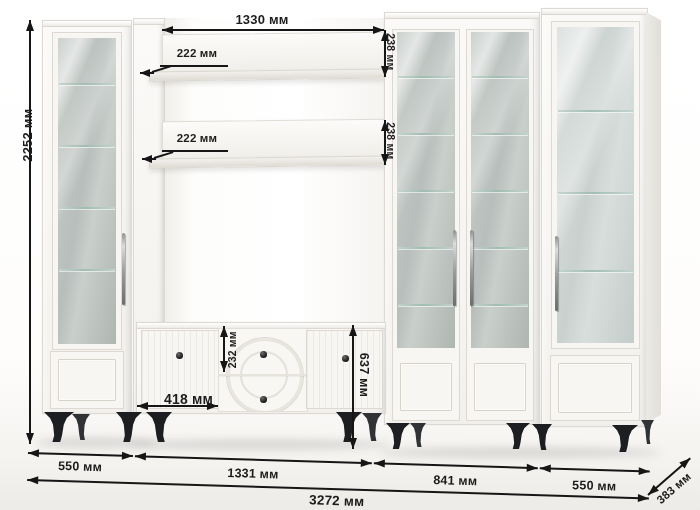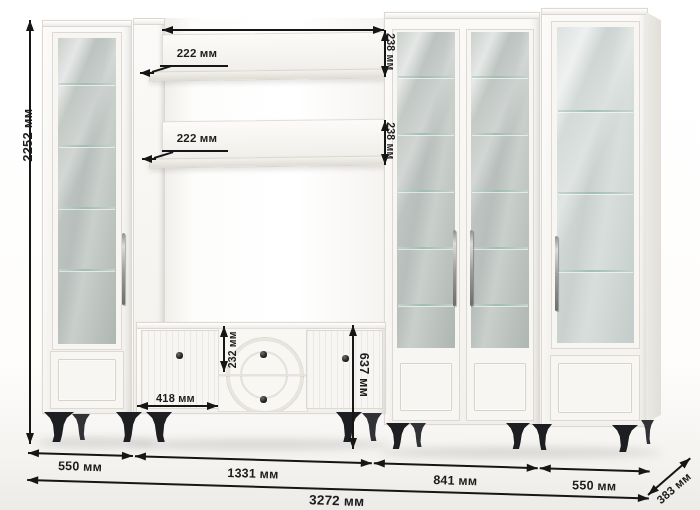--- a/index.html
+++ b/index.html
@@ -165,39 +165,40 @@
   <div class="leg rear" style="left:410px;top:423px;width:16px;height:24px;"></div>
   <div class="leg m" style="left:506px;top:423px;width:24px;height:26px;"></div>
   <div class="leg" style="left:532px;top:424px;width:20px;height:26px;"></div>
   <div class="leg m" style="left:612px;top:425px;width:26px;height:27px;"></div>
   <div class="leg rear" style="left:641px;top:420px;width:13px;height:24px;"></div>
 
   <div class="dv" style="left:29px;top:20px;height:424px;"></div>
   <span class="dlbl rn90" style="left:-20px;top:128px;width:96px;font-size:13px;">2252 мм</span>
 
   <div class="dh" style="left:162px;top:29px;width:222px;"></div>
+  <span class="dlbl" style="left:192px;top:13px;width:140px;font-size:13px;">1330 мм</span>
 
   <div class="dv" style="left:384px;top:30px;height:47px;"></div>
   <span class="dlbl r90" style="left:354px;top:46px;width:72px;font-size:10.5px;">238 мм</span>
   <div class="dv" style="left:384px;top:120px;height:45px;"></div>
   <span class="dlbl r90" style="left:354px;top:135px;width:72px;font-size:10.5px;">238 мм</span>
 
   <span class="dlbl" style="left:156px;top:47px;width:82px;font-size:11.5px;">222 мм</span>
   <div class="lh" style="left:160px;top:65px;width:68px;"></div>
   <div class="lh" style="left:152px;top:71px;width:20px;transform:rotate(-17deg);transform-origin:0 50%;"></div>
   <div class="la" style="left:140px;top:72px;width:14px;"></div>
 
   <span class="dlbl" style="left:156px;top:132px;width:82px;font-size:11.5px;">222 мм</span>
   <div class="lh" style="left:162px;top:150px;width:66px;"></div>
   <div class="lh" style="left:154px;top:157px;width:20px;transform:rotate(-17deg);transform-origin:0 50%;"></div>
   <div class="la" style="left:142px;top:158px;width:14px;"></div>
 
 
   <div class="dh" style="left:137px;top:405px;width:81px;"></div>
-  <span class="dlbl" style="left:135px;top:392px;width:81px;font-size:11px;">418 мм</span>
+  <span class="dlbl" style="left:148px;top:392px;width:81px;font-size:14px;">418 мм</span>
 
   <div class="dv" style="left:223px;top:326px;height:46px;"></div>
   <span class="dlbl rn90" style="left:197px;top:344px;width:72px;font-size:10.5px;">232 мм</span>
 
   <div class="dv" style="left:352px;top:325px;height:124px;"></div>
   <span class="dlbl r90" style="left:327px;top:368px;width:72px;font-size:12.5px;">637 мм</span>
 
   <div style="position:absolute;left:28px;top:452px;width:622px;height:50px;transform:rotate(1.7deg);transform-origin:0 0;z-index:5;">
     <div class="dh" style="left:0;top:0;width:105px;"></div>
     <div class="dh" style="left:107px;top:0;width:237px;"></div>

